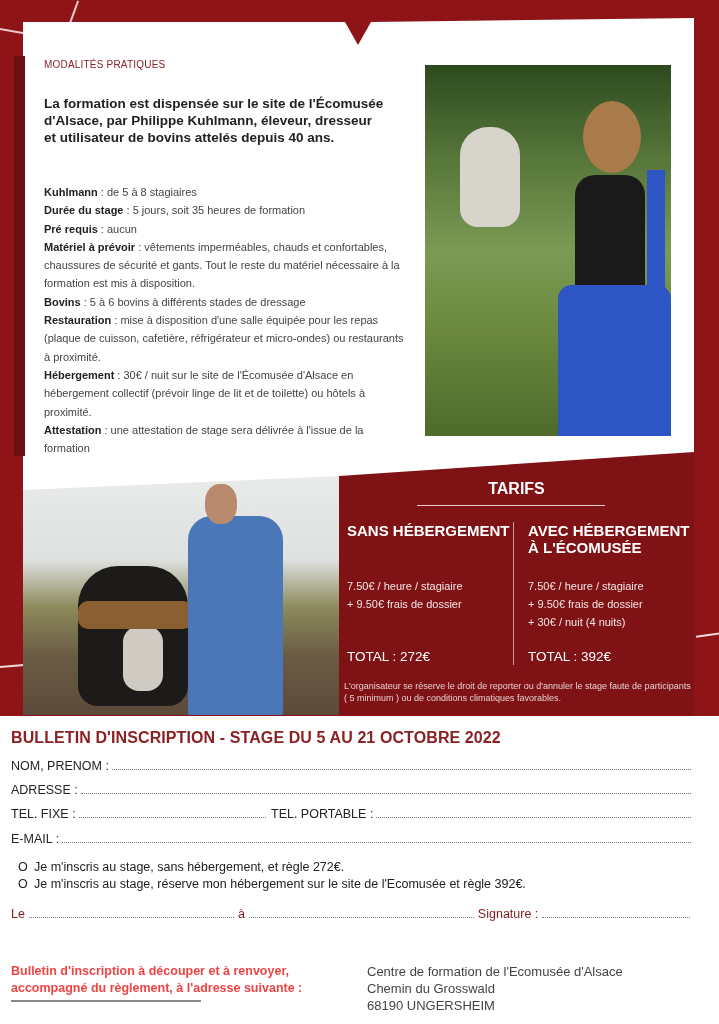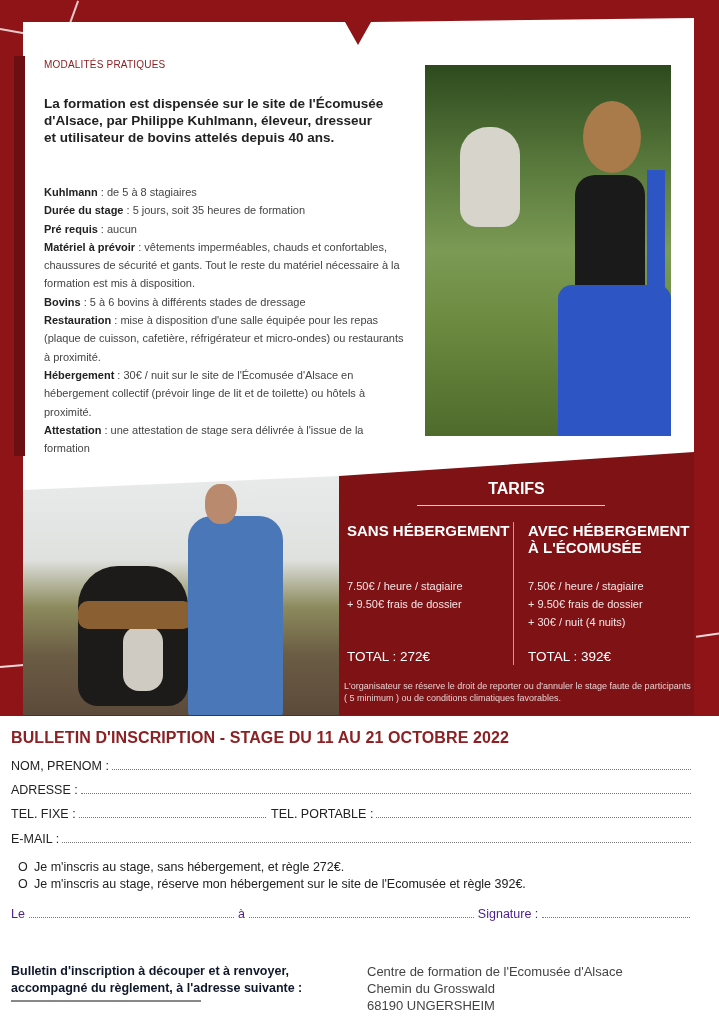--- a/index.html
+++ b/index.html
@@ -44,24 +44,24 @@
   .col-lines { position: absolute; top: 55px; font-size: 11px; line-height: 18px; color: #f4e5e5; }
   .col-total { position: absolute; top: 127px; font-size: 13.5px; font-weight: normal; white-space: nowrap; }
   .tarifs-note { position: absolute; left: 5px; top: 228px; width: 350px; font-size: 9px; line-height: 12px; color: #e6cfcf; }
 
   .bulletin-title { position: absolute; left: 11px; top: 729px; font-size: 16px; font-weight: bold; color: #8c2023; letter-spacing: 0.1px; }
   .field { position: absolute; left: 11px; height: 16px; font-size: 12.5px; color: #222; display: flex; align-items: flex-end; }
   .field .lbl { white-space: nowrap; }
   .field .dots { flex: 1; border-bottom: 1px dotted #777; margin: 0 0 3px 3px; height: 1px; }
   .choice { position: absolute; left: 18px; font-size: 12.5px; color: #222; }
   .choice .mark { display: inline-block; width: 16px; }
-  .sig-row { position: absolute; left: 11px; top: 907px; width: 683px; font-size: 12.5px; color: #4c1d95; display: flex; align-items: flex-end; }
+  .sig-row { position: absolute; left: 11px; top: 907px; width: 683px; font-size: 12.5px; color: #7f1d1d; display: flex; align-items: flex-end; }
   .sig-row .dots { border-bottom: 1px dotted #777; margin: 0 4px 3px 4px; height: 1px; }
 
-  .footer-left { position: absolute; left: 11px; top: 963px; width: 345px; font-size: 12.5px; font-weight: bold; line-height: 17px; color: #0f172a; text-align: justify; }
+  .footer-left { position: absolute; left: 11px; top: 963px; width: 345px; font-size: 12.5px; font-weight: bold; line-height: 17px; color: #ef4444; text-align: justify; }
   .footer-underline { position: absolute; left: 11px; top: 1000px; width: 190px; height: 2px; background: #888; }
   .footer-right { position: absolute; left: 367px; top: 963px; font-size: 13px; line-height: 17px; color: #444; }
 </style>
 </head>
 <body>
 
 <div class="red-bg">
   <div class="streak1"></div>
   <div class="streak2"></div>
   <div class="streak3"></div>
@@ -118,21 +118,21 @@
     <div class="col-lines">
       <div>7.50€ / heure / stagiaire</div>
       <div>+ 9.50€ frais de dossier</div>
       <div>+ 30€ / nuit (4 nuits)</div>
     </div>
     <div class="col-total">TOTAL : 392€</div>
   </div>
   <div class="tarifs-note">L'organisateur se réserve le droit de reporter ou d'annuler le stage faute de participants ( 5 minimum ) ou de conditions climatiques favorables.</div>
 </div>
 
-<div class="bulletin-title">BULLETIN D'INSCRIPTION - STAGE DU 11 AU 21 OCTOBRE 2022</div>
+<div class="bulletin-title">BULLETIN D'INSCRIPTION - STAGE DU 5 AU 21 OCTOBRE 2022</div>
 
 <div class="field" style="top:757px; width:680px;">
   <span class="lbl">NOM, PRENOM :</span>
     <span class="dots"></span>
 </div>
 <div class="field" style="top:781px; width:680px;">
   <span class="lbl">ADRESSE :</span>
     <span class="dots"></span>
 </div>
 <div class="field" style="top:805px; width:255px;">

